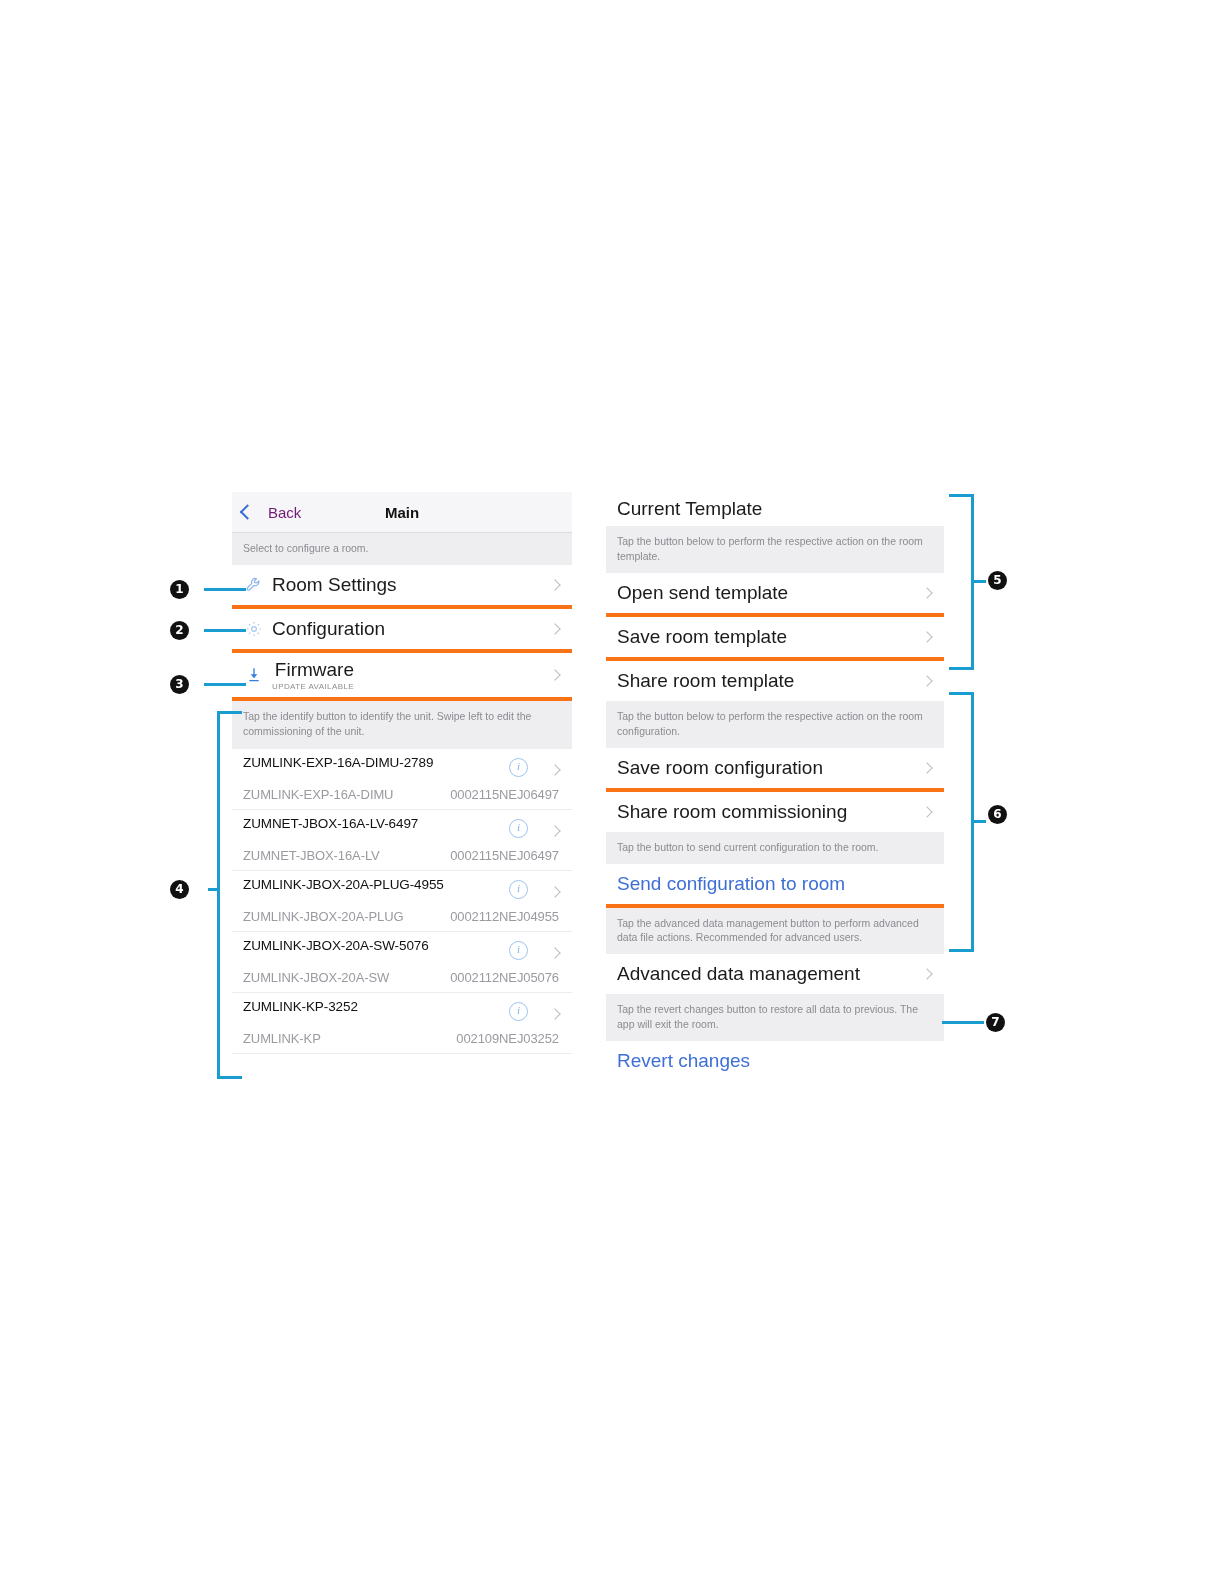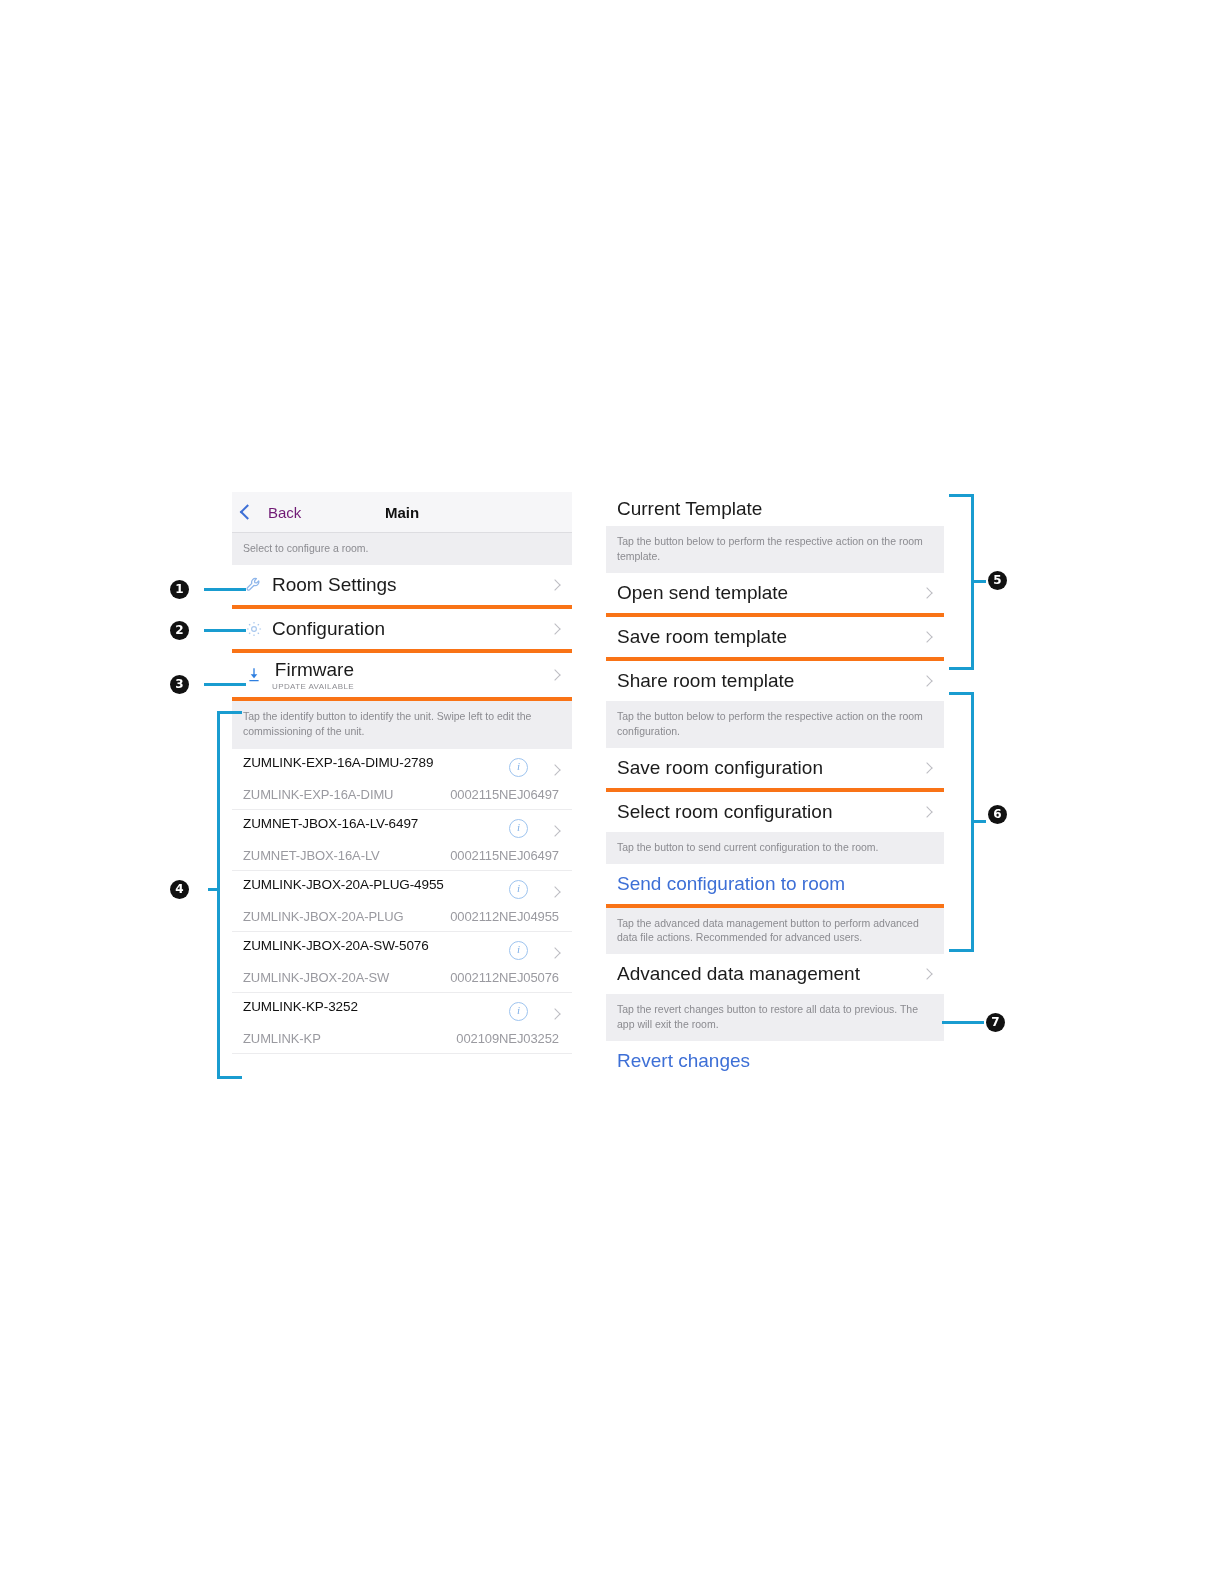--- a/index.html
+++ b/index.html
@@ -243,21 +243,21 @@
       <span class="chev-right"></span>
     </div>
 
     <div class="caption">Tap the button below to perform the respective action on the room configuration.</div>
 
     <div class="row">
       <span class="label">Save room configuration</span>
       <span class="chev-right"></span>
     </div>
     <div class="row noborder">
-      <span class="label">Select room configuration</span>
+      <span class="label">Share room commissioning</span>
       <span class="chev-right"></span>
     </div>
 
     <div class="caption">Tap the button to send current configuration to the room.</div>
 
     <div class="row">
       <span class="label link">Send configuration to room</span>
     </div>
 
     <div class="caption">Tap the advanced data management button to perform advanced data file actions. Recommended for advanced users.</div>

